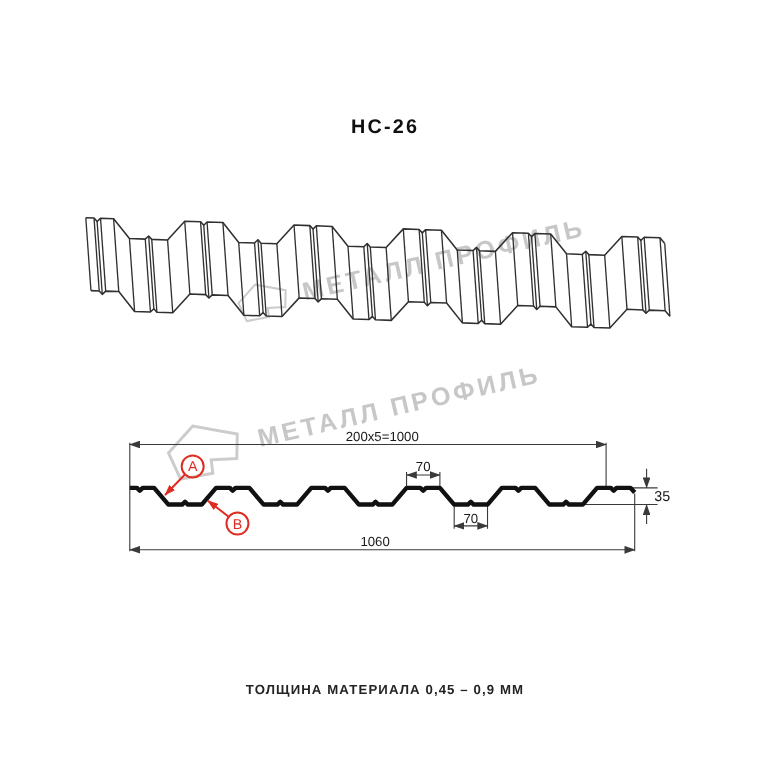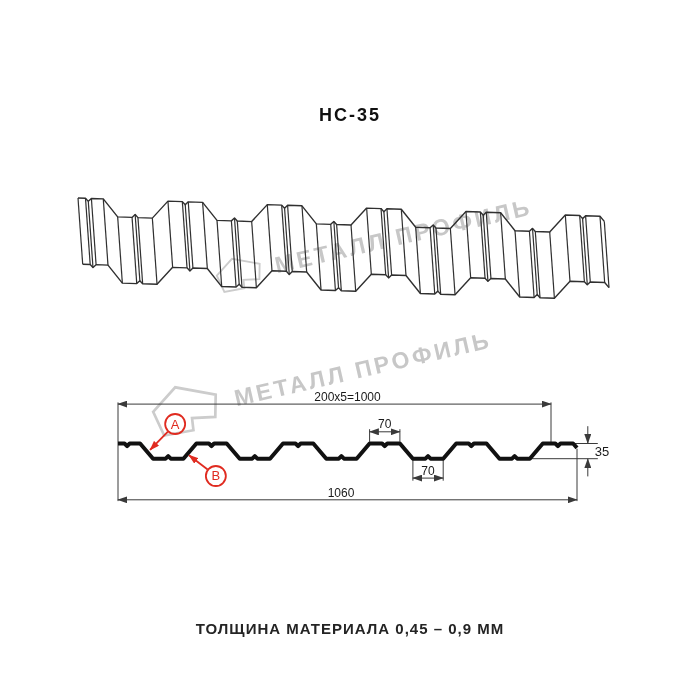--- a/index.html
+++ b/index.html
@@ -3,40 +3,40 @@
 <meta charset="utf-8">
 <style>
   html,body{margin:0;padding:0;background:#fff;}
   .page{position:relative;width:700px;height:700px;background:#ffffff;overflow:hidden;
         font-family:"Liberation Sans",sans-serif;}
   .title{position:absolute;top:52px;left:0;width:700px;text-align:center;
          font-size:38px;font-weight:bold;letter-spacing:2px;color:#0e0e0e;margin:0;}
   .subtitle{position:absolute;top:105px;left:0;width:700px;text-align:center;
          font-size:18px;font-weight:bold;letter-spacing:2px;color:#101010;}
   .note{position:absolute;top:620px;left:0;width:700px;text-align:center;
-         font-size:15px;font-weight:bold;letter-spacing:1px;color:#242424;}
+         font-size:12px;font-weight:bold;letter-spacing:1px;color:#242424;}
   .wm{position:absolute;display:flex;align-items:center;gap:9px;
       transform-origin:left center;transform:rotate(-13deg);
       color:#c7c7c7;font-weight:bold;white-space:nowrap;}
   .wm span{font-size:23px;letter-spacing:3px;}
   .wm1{left:212px;top:262px;}
   .wm2{left:146px;top:392px;}
   .wm1 .wm-ic{width:56px;height:37px;}
   .wm2 .wm-ic{width:82px;height:54px;}
   .wm-ic{stroke:#cccccc;fill:none;stroke-width:2;}
   svg.draw{position:absolute;}
   #iso{left:55px;top:165px;}
   #cs{left:95px;top:390px;}
 </style>
 </head>
 <body>
 
 <div class="page">
 
-  <div class="subtitle">НС-35</div>
+  <div class="subtitle">НС-26</div>
 
   <div class="wm wm1">
     <svg class="wm-ic" viewBox="0 0 60 40">
       <path d="M 6,16 L 26,2 L 54,14 L 50,30 L 33,27 L 32,36 L 10,35 Z"></path>
     </svg>
     <span>МЕТАЛЛ ПРОФИЛЬ</span>
   </div>
 
   <svg id="iso" class="draw" width="590" height="155" viewBox="0 0 590 155">
       <g transform="rotate(2 23 33)" stroke="#303030" fill="none" stroke-width="1.4" stroke-linejoin="round">

